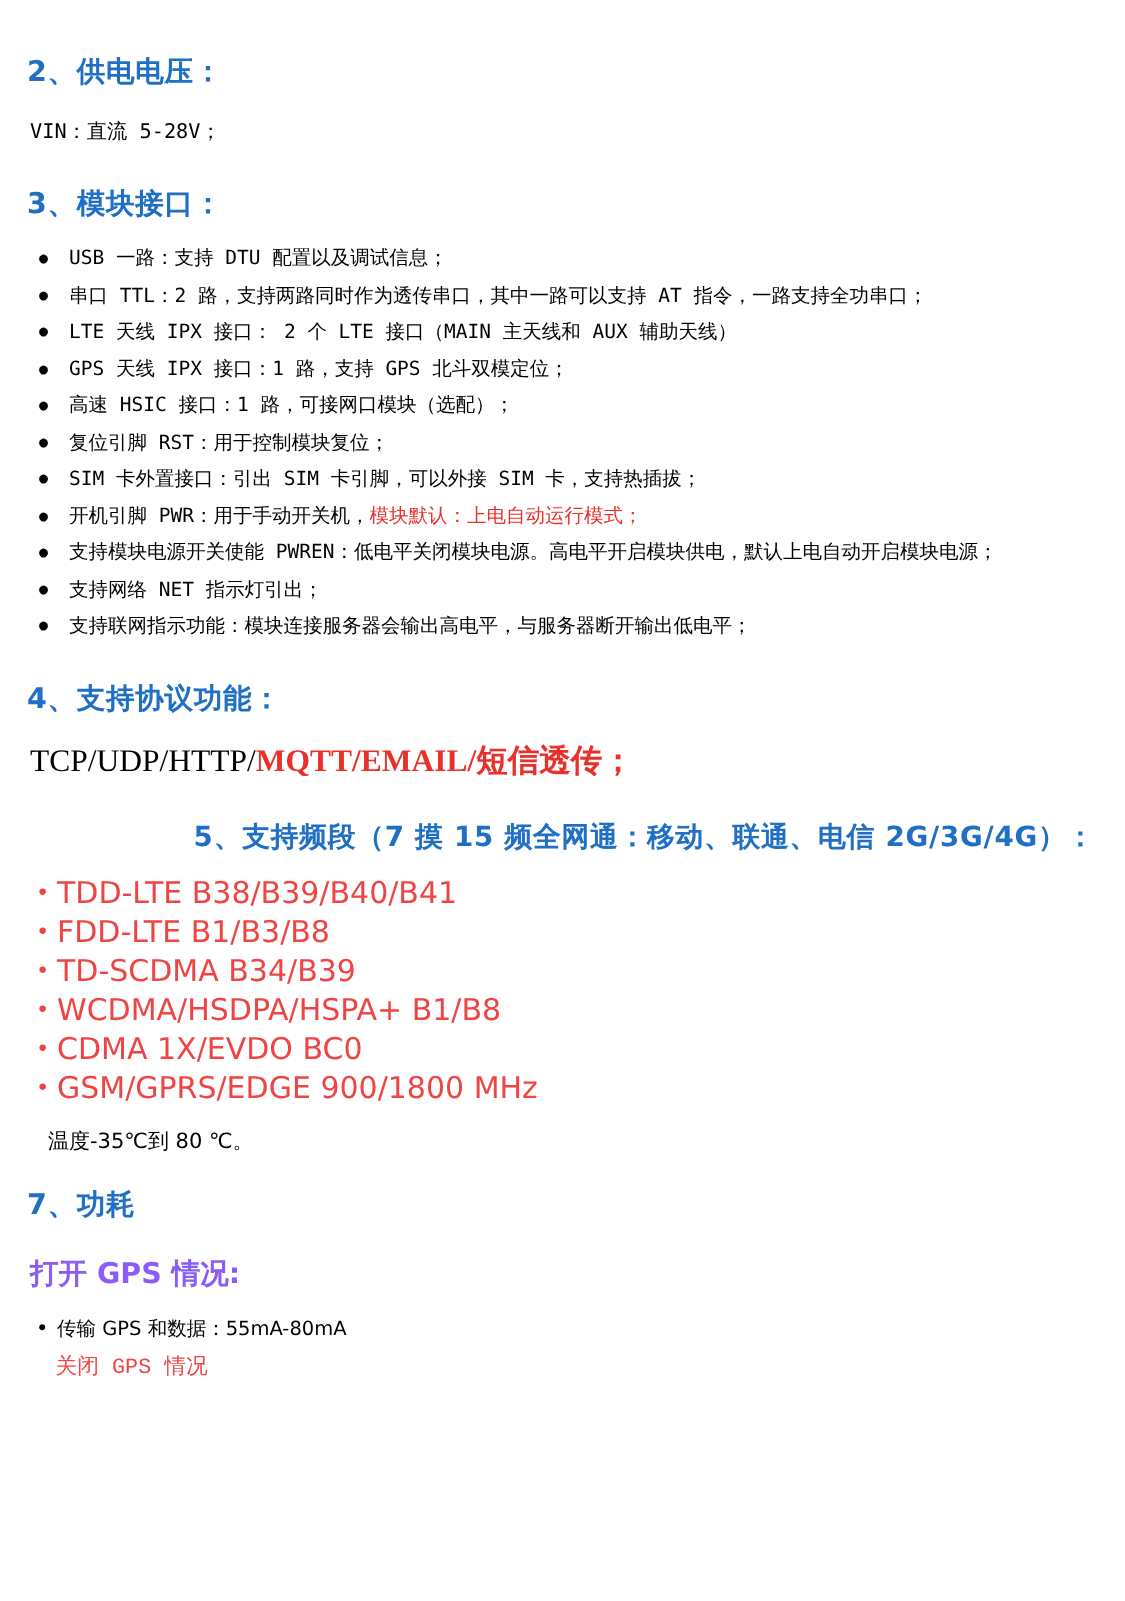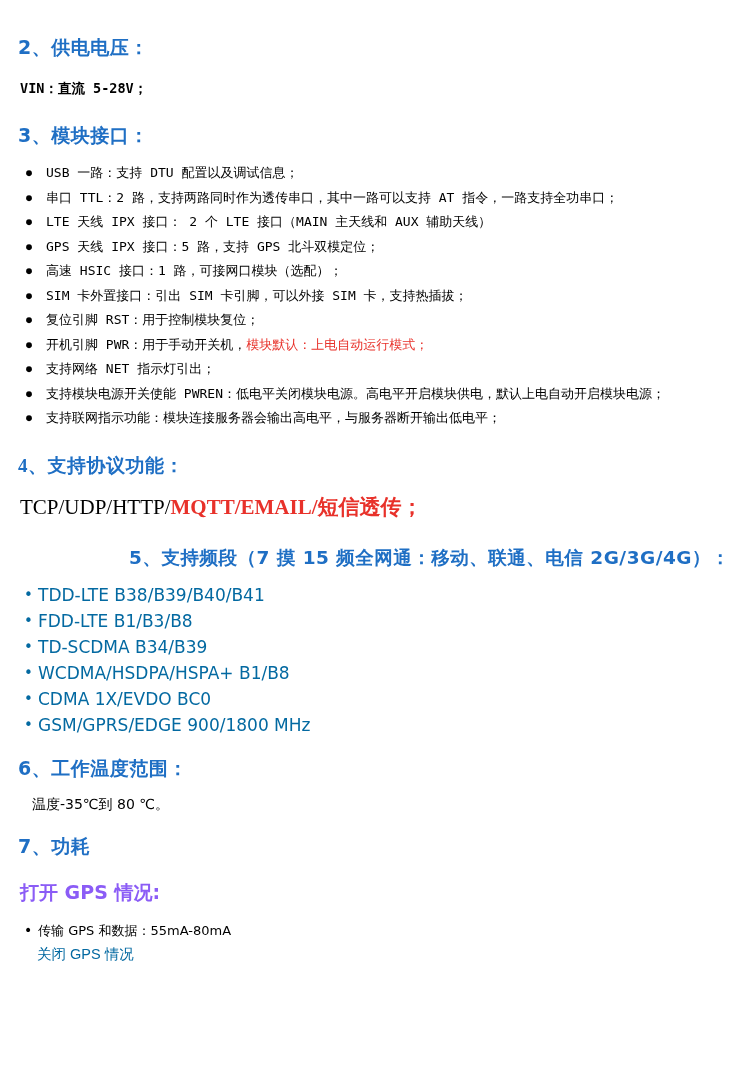--- a/index.html
+++ b/index.html
@@ -32,21 +32,21 @@
     letter-spacing: 0.5px;
   }
   .sec2-title { margin-top: 4px; }
   .plain-line {
     font-family: "DejaVu Sans Mono", "Liberation Mono", monospace;
     font-size: 13.5px;
     color: #000;
     margin: 0;
     line-height: 26px;
   }
-  .sec2-lines { margin-top: 14px; margin-left: 2px; font-weight: bold; }
+  .sec2-lines { margin-top: 14px; margin-left: 2px; }
   .sec3-title { margin-top: 22px; }
   ul.bullets {
     list-style: none;
     margin: 12px 0 0 0;
     padding: 0;
   }
   ul.bullets li {
     position: relative;
     padding-left: 28px;
     font-family: "DejaVu Sans Mono", "Liberation Mono", monospace;
@@ -57,44 +57,44 @@
   }
   ul.bullets li:before {
     content: "\25CF";
     position: absolute;
     left: 8px;
     top: 0;
     font-size: 10px;
     line-height: 24.5px;
   }
   .red { color: #e8312a; }
-  .sec4-title { margin-top: 22px; font-family: Liberation Serif, serif; }
+  .sec4-title { margin-top: 22px; }
   .proto {
     font-family: "Liberation Serif", serif;
     font-size: 21px;
     margin: 14px 0 0 2px;
     color: #000;
   }
   .proto .red {
     font-weight: bold;
     color: #e8312a;
   }
   .sec5-title { margin-top: 24px; font-size: 18.5px; text-align: right; }
   ul.bands {
     list-style: none;
     margin: 12px 0 0 0;
     padding: 0;
   }
   ul.bands li {
     position: relative;
     padding-left: 20px;
     font-family: "DejaVu Sans", "Liberation Sans", sans-serif;
-    font-size: 17px;
+    font-size: 20px;
     line-height: 26px;
-    color: #0369a1;
+    color: #ef4444;
   }
   ul.bands li:before {
     content: "\2022";
     position: absolute;
     left: 6px;
     top: 0;
     font-size: 15px;
     line-height: 26px;
   }
   .sec6-title { margin-top: 18px; }
@@ -127,69 +127,68 @@
   }
   ul.power li:before {
     content: "\2022";
     position: absolute;
     left: 6px;
     top: 0;
     font-size: 14px;
     line-height: 25px;
   }
   .tail-line {
-    font-family: Liberation Sans, sans-serif;
+    font-family: Liberation Mono, monospace;
     font-size: 14.5px;
     margin: 2px 0 0 19px;
-    color: #0369a1;
+    color: #ef4444;
   }
 </style>
 </head>
 <body>
 
 <div class="page">
 
   <h2 class="h-blue sec2-title">2、供电电压：</h2>
 
   <div class="sec2-lines">
     <p class="plain-line">VIN：直流 5-28V；</p>
   </div>
 
   <h2 class="h-blue sec3-title">3、模块接口：</h2>
 
   <ul class="bullets">
     <li><span>USB 一路：支持 DTU 配置以及调试信息；</span></li>
     <li><span>串口 TTL：2 路，支持两路同时作为透传串口，其中一路可以支持 AT 指令，一路支持全功串口；</span></li>
     <li><span>LTE 天线 IPX 接口：  2 个 LTE 接口（MAIN 主天线和 AUX 辅助天线）</span></li>
-    <li><span>GPS 天线 IPX 接口：5 路，支持 GPS 北斗双模定位；</span></li>
+    <li><span>GPS 天线 IPX 接口：1 路，支持 GPS 北斗双模定位；</span></li>
     <li><span>高速 HSIC 接口：1 路，可接网口模块（选配）；</span></li>
+    <li><span>复位引脚 RST：用于控制模块复位；</span></li>
     <li><span>SIM 卡外置接口：引出 SIM 卡引脚，可以外接 SIM 卡，支持热插拔；</span></li>
-    <li><span>复位引脚 RST：用于控制模块复位；</span></li>
     <li><span>开机引脚 PWR：用于手动开关机，</span><span class="red">模块默认：上电自动运行模式；</span></li>
+    <li><span>支持模块电源开关使能 PWREN：低电平关闭模块电源。高电平开启模块供电，默认上电自动开启模块电源；</span></li>
     <li><span>支持网络 NET 指示灯引出；</span></li>
-    <li><span>支持模块电源开关使能 PWREN：低电平关闭模块电源。高电平开启模块供电，默认上电自动开启模块电源；</span></li>
     <li><span>支持联网指示功能：模块连接服务器会输出高电平，与服务器断开输出低电平；</span></li>
   </ul>
 
   <h2 class="h-blue sec4-title">4、支持协议功能：</h2>
 
   <p class="proto"><span>TCP/UDP/HTTP/</span><span class="red">MQTT/EMAIL/短信透传；</span></p>
 
   <h2 class="h-blue sec5-title">5、支持频段（7 摸 15 频全网通：移动、联通、电信 2G/3G/4G）：</h2>
 
   <ul class="bands">
     <li>TDD-LTE B38/B39/B40/B41</li>
     <li>FDD-LTE B1/B3/B8</li>
     <li>TD-SCDMA   B34/B39</li>
     <li>WCDMA/HSDPA/HSPA+   B1/B8</li>
     <li>CDMA 1X/EVDO BC0</li>
     <li>GSM/GPRS/EDGE 900/1800 MHz</li>
   </ul>
 
-  <h2 class="h-blue sec6-title">6、工作温度范围：</h2>
 
   <p class="temp-line">温度-35℃到 80 ℃。</p>
 
   <h2 class="h-blue sec7-title">7、功耗</h2>
 
   <p class="gps-head">打开 GPS 情况:</p>
 
   <ul class="power">
     <li>传输 GPS 和数据：55mA-80mA</li>
   </ul>

